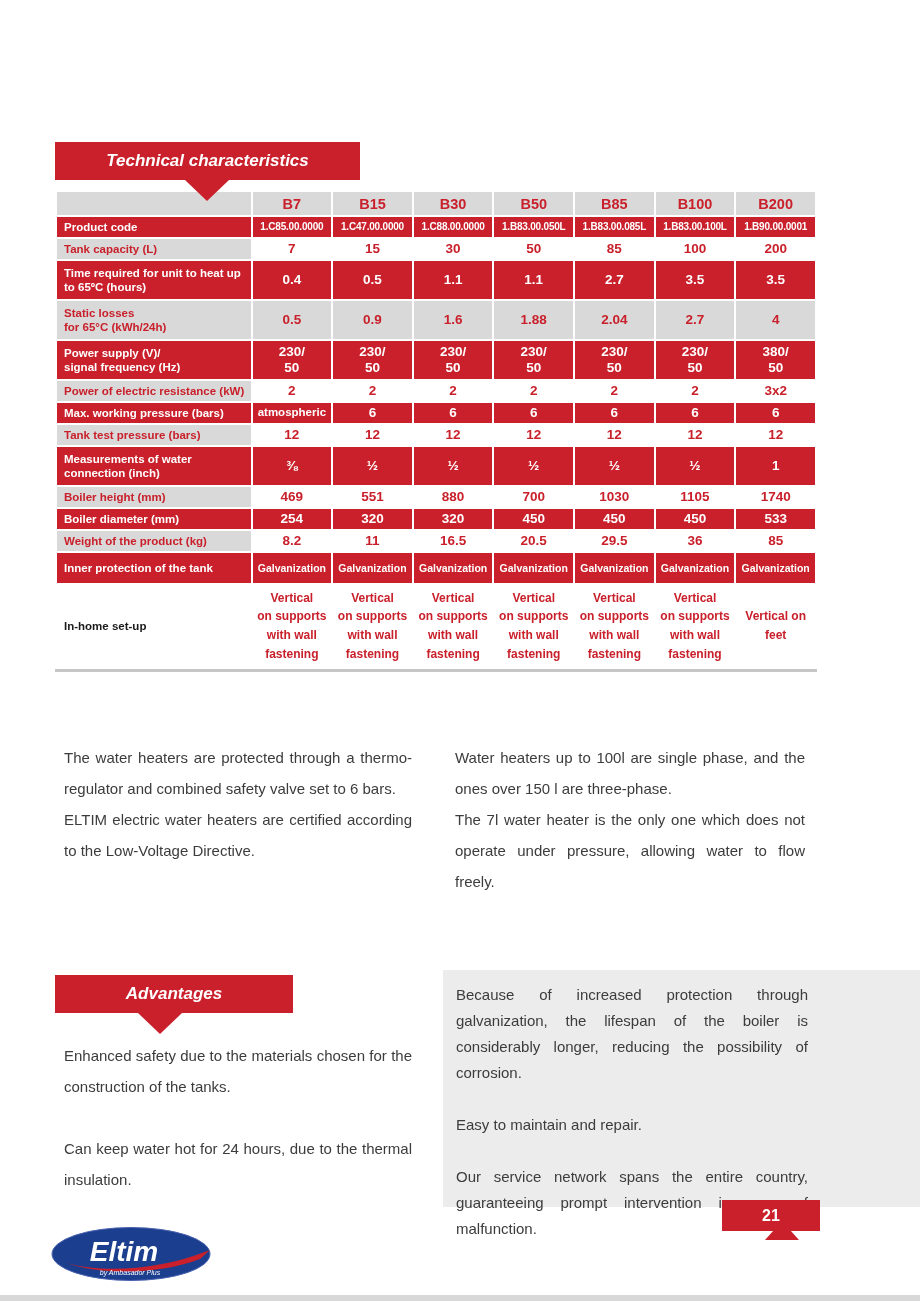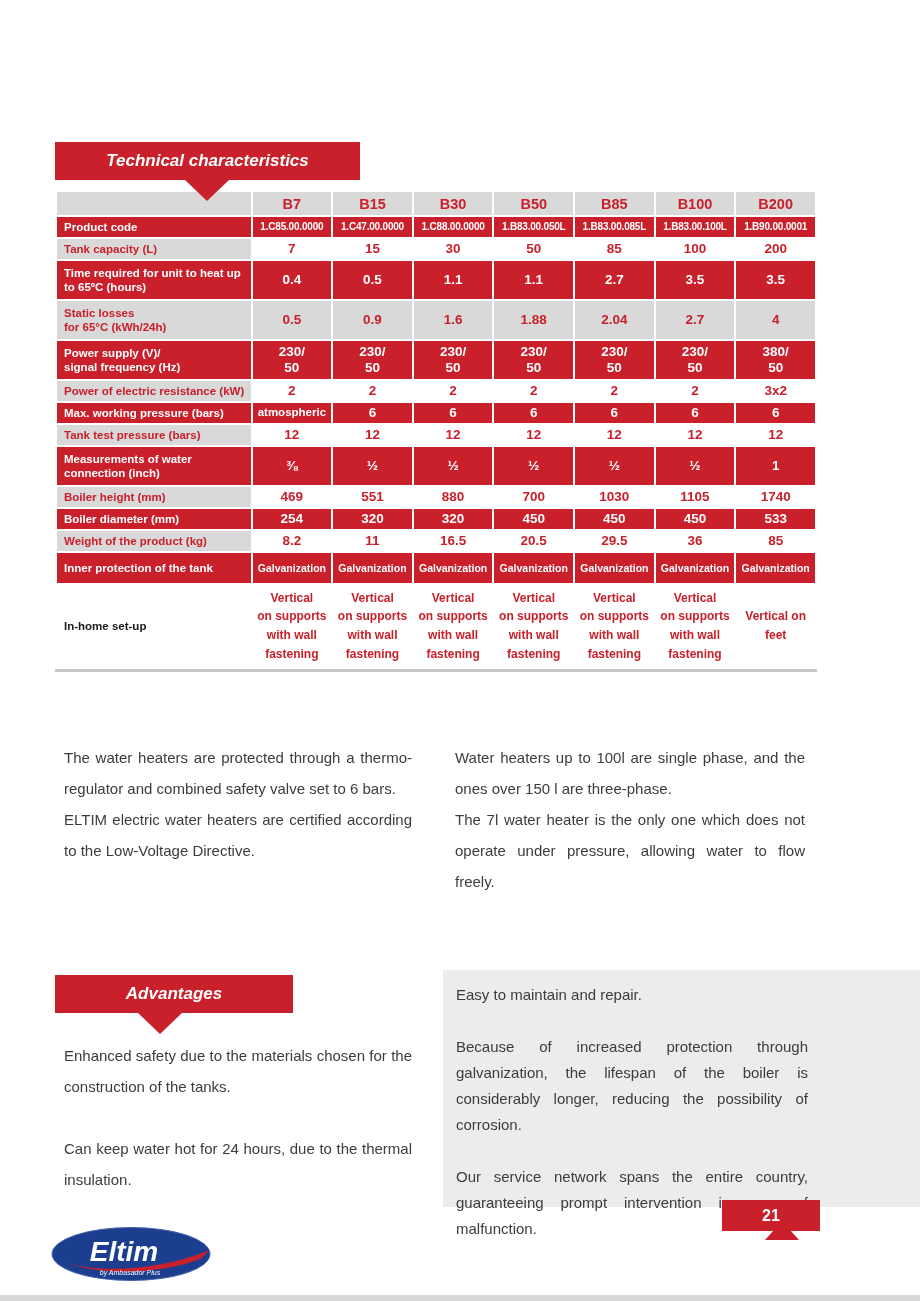--- a/index.html
+++ b/index.html
@@ -311,22 +311,22 @@
     <p>The water heaters are protected through a thermo-regulator and combined safety valve set to 6 bars.</p>
     <p>ELTIM electric water heaters are certified according to the Low-Voltage Directive.</p>
   </div>
   <div class="copy info-right">
     <p>Water heaters up to 100l are single phase, and the ones over 150 l are three-phase.</p>
     <p>The 7l water heater is the only one which does not operate under pressure, allowing water to flow freely.</p>
   </div>
 
   <div class="gray-panel">
     <div class="adv-right">
+      <p>Because of increased protection through galvanization, the lifespan of the boiler is considerably longer, reducing the possibility of corrosion.</p>
       <p>Easy to maintain and repair.</p>
-      <p>Because of increased protection through galvanization, the lifespan of the boiler is considerably longer, reducing the possibility of corrosion.</p>
       <p>Our service network spans the entire country, guaranteeing prompt intervention in case of malfunction.</p>
     </div>
   </div>
   <div class="banner banner-advantages">
     <span>Advantages</span>
   </div>
   <div class="tri-down tri-adv"></div>
   <div class="copy adv-left">
     <p>Enhanced safety due to the materials chosen for the construction of the tanks.</p>
     <p>Can keep water hot for 24 hours, due to the thermal insulation.</p>

